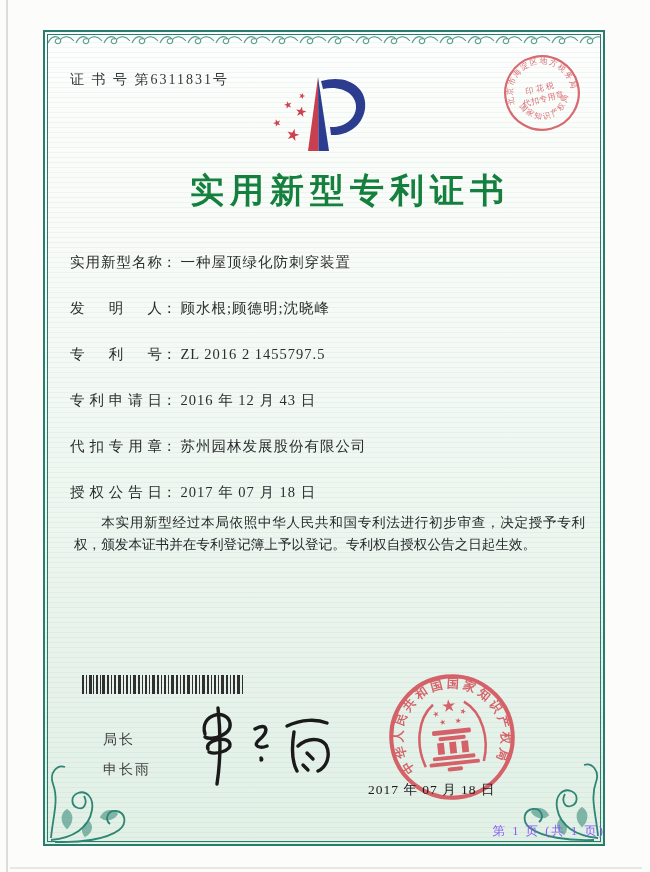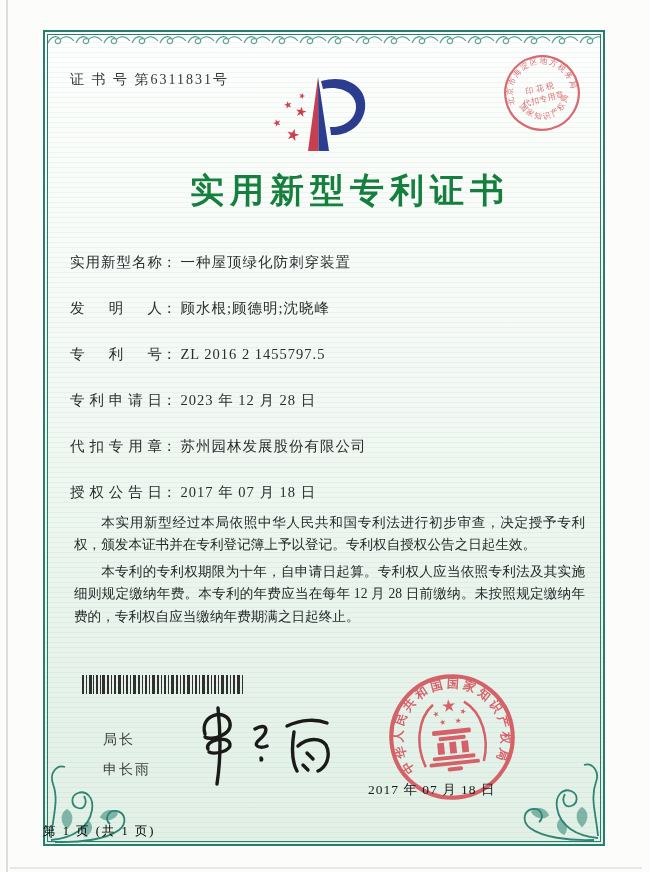--- a/index.html
+++ b/index.html
@@ -66,21 +66,21 @@
   .signature{position:absolute;left:175px;top:696px;width:168px;height:95px;}
 
   .main-seal{position:absolute;left:384px;top:669px;width:136px;height:136px;opacity:.92;}
   .seal-date{
     position:absolute;left:368px;top:781px;width:160px;
     font-size:13.5px;color:#1b1b1b;letter-spacing:1px;white-space:nowrap;
   }
 
   .footer{
     position:absolute;left:43px;top:823px;width:562px;
-    text-align:left;font-size:12.5px;color:#000000;letter-spacing:2px;
+    text-align:right;font-size:12.5px;color:#8b5cf6;letter-spacing:2px;
   }
 
   .corner-bl{position:absolute;left:45px;top:740px;width:110px;height:104px;}
   .corner-br{position:absolute;left:494px;top:738px;width:110px;height:104px;}
 
   svg text{font-family:"Liberation Serif","DejaVu Serif",serif;}
 </style>
 </head>
 <body style="--frame-green: #2a7c6c; --ornament-green: #2e8574; --seal-red: #d4565e; --ink: #222222;">
 
@@ -144,32 +144,31 @@
 <div class="field-row row1">
   <span class="flabel">实用新型名称</span><span class="fcolon">：</span><span class="fvalue">一种屋顶绿化防刺穿装置</span>
 </div>
 <div class="field-row row2">
   <span class="flabel">发明人</span><span class="fcolon">：</span><span class="fvalue">顾水根;顾德明;沈晓峰</span>
 </div>
 <div class="field-row row3">
   <span class="flabel">专利号</span><span class="fcolon">：</span><span class="fvalue">ZL 2016 2 1455797.5</span>
 </div>
 <div class="field-row row4">
-  <span class="flabel">专利申请日</span><span class="fcolon">：</span><span class="fvalue">2023 年 12 月 28 日</span>
+  <span class="flabel">专利申请日</span><span class="fcolon">：</span><span class="fvalue">2016 年 12 月 43 日</span>
 </div>
 <div class="field-row row5">
   <span class="flabel">代扣专用章</span><span class="fcolon">：</span><span class="fvalue">苏州园林发展股份有限公司</span>
 </div>
 <div class="field-row row6">
   <span class="flabel">授权公告日</span><span class="fcolon">：</span><span class="fvalue">2017 年 07 月 18 日</span>
 </div>
 
 <div class="body-text">
   <p>本实用新型经过本局依照中华人民共和国专利法进行初步审查，决定授予专利权，颁发本证书并在专利登记簿上予以登记。专利权自授权公告之日起生效。</p>
-  <p>本专利的专利权期限为十年，自申请日起算。专利权人应当依照专利法及其实施细则规定缴纳年费。本专利的年费应当在每年 12 月 28 日前缴纳。未按照规定缴纳年费的，专利权自应当缴纳年费期满之日起终止。</p>
 </div>
 
 <svg class="barcode" viewBox="0 0 163 19" preserveAspectRatio="none">
   <g fill="#2f2f2f">
     <rect x="0" width="2" height="19"></rect>
       <rect x="4" width="1" height="19"></rect>
       <rect x="7" width="3" height="19"></rect>
     <rect x="11" width="1" height="19"></rect>
       <rect x="14" width="2" height="19"></rect>
       <rect x="18" width="1" height="19"></rect>

